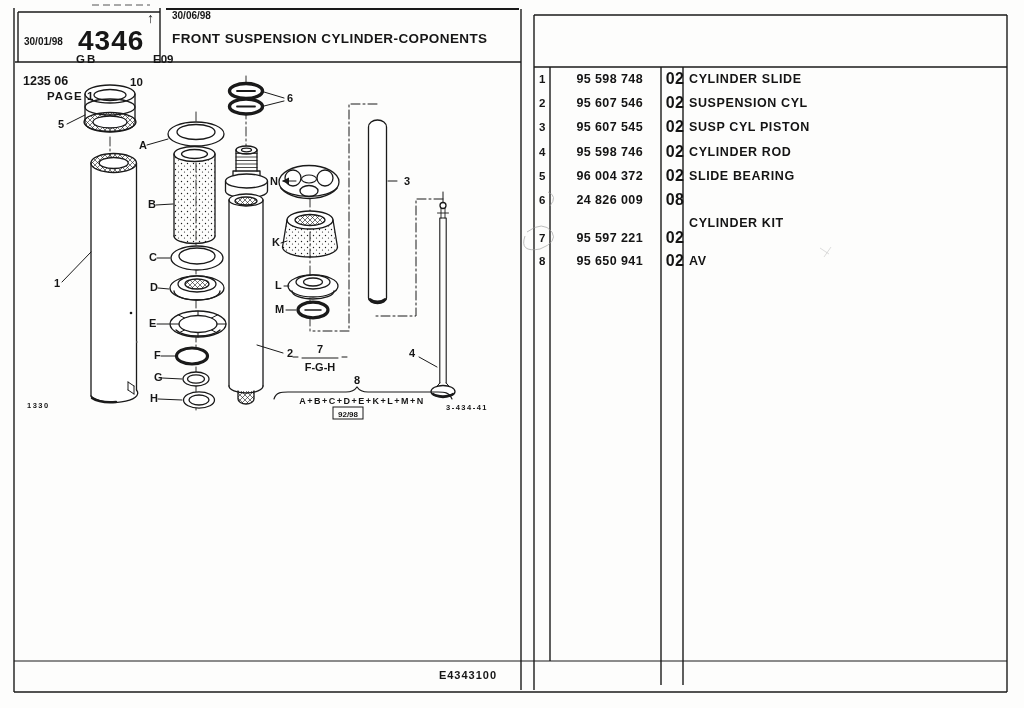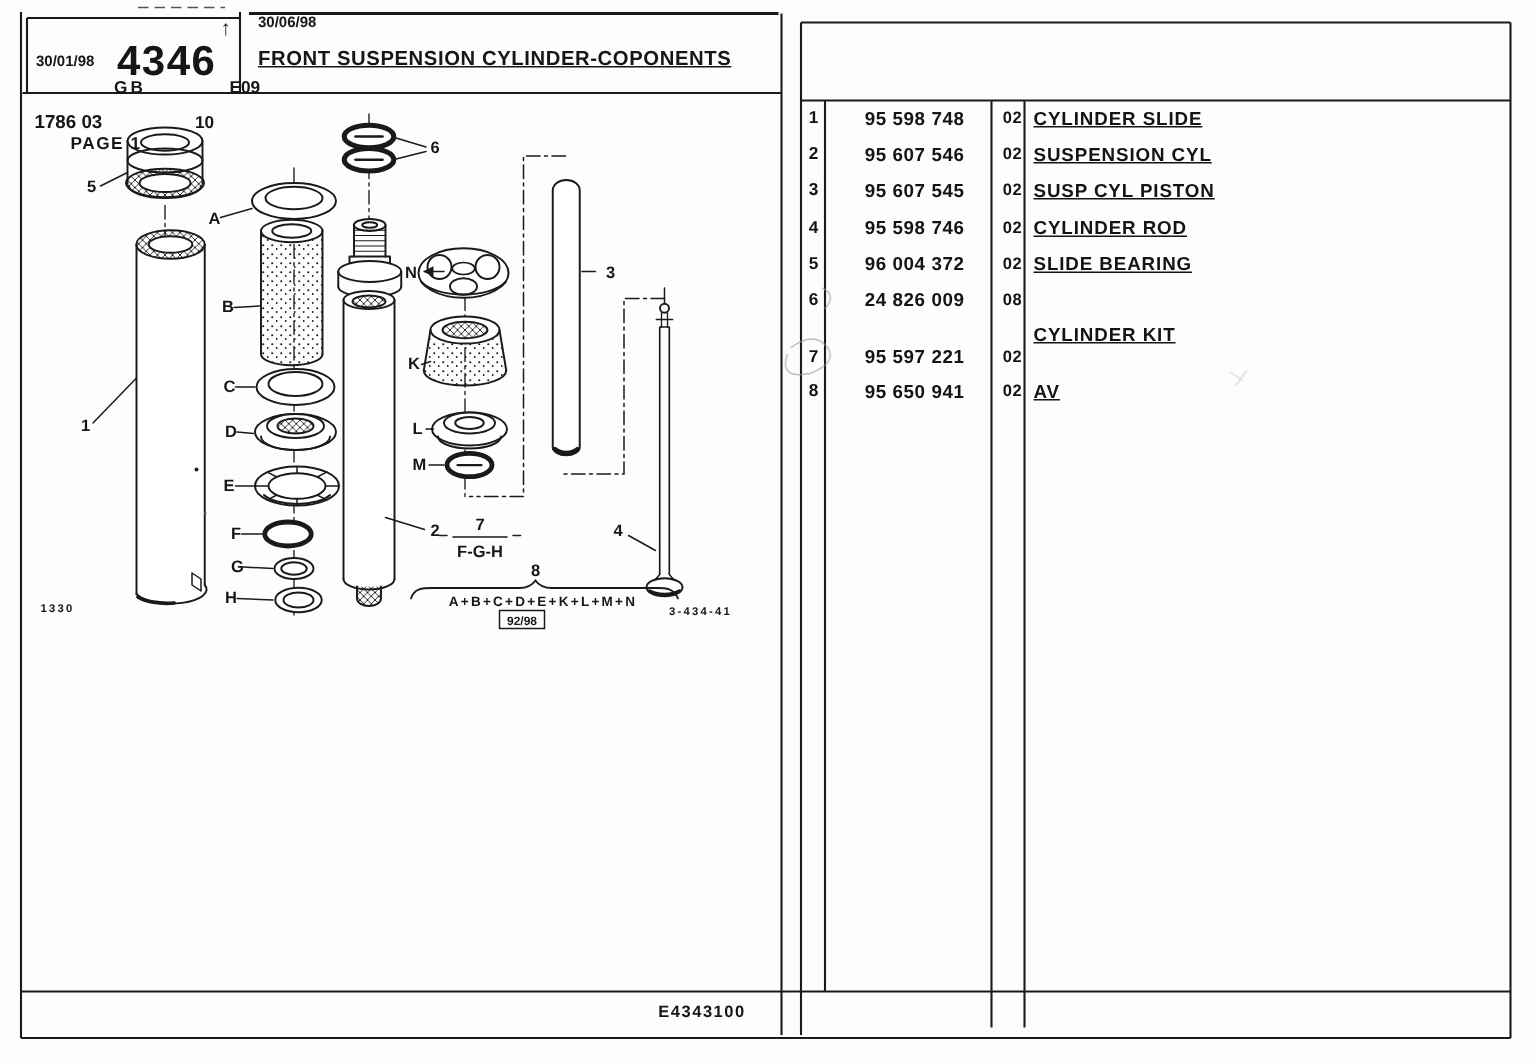--- a/index.html
+++ b/index.html
@@ -15,22 +15,22 @@
   .tiny{font-size:7.5px;font-weight:bold;letter-spacing:1.5px;}
   
   .h-small{font-size:10px;font-weight:bold;}
   .h-mid{font-size:11.5px;font-weight:bold;margin-top:40px;}
   .h-big{font-size:28px;font-weight:bold;letter-spacing:1px;}
   
   .trow{position:absolute;left:534px;width:473px;height:22px;display:flex;align-items:center;
         font-weight:bold;font-size:12.5px;letter-spacing:0.4px;color:#141414;}
   .c-ref{width:17px;text-align:center;font-size:11.5px;}
   .c-pn{width:110px;text-align:right;padding-right:18px;box-sizing:border-box;}
-  .c-qty{width:28px;text-align:center;font-size:11px;}
-  .c-desc{flex:1;padding-left:0;letter-spacing:0.6px;text-decoration:underline;}
+  .c-qty{width:28px;text-align:center;font-size:16px;}
+  .c-desc{flex:1;padding-left:0;letter-spacing:0.6px;}
   .footer-code{left:408px;top:669px;width:120px;text-align:center;
                font-size:11px;font-weight:bold;letter-spacing:1px;}
 </style>
 </head>
 <body>
 
 <svg class="overlay" width="1024" height="708" viewBox="0 0 1024 708">
   <defs>
     <pattern id="xh" width="5" height="5" patternUnits="userSpaceOnUse">
       <path d="M0,5 L5,0 M0,0 L5,5" stroke="#1a1a1a" stroke-width="0.6"></path>
@@ -278,29 +278,29 @@
     <path d="M820,248 l9,6 M831,247 l-7,10" opacity="0.5"></path>
     <circle cx="137" cy="342" r="0.9" fill="#777" stroke="none"></circle>
   </g>
 </svg>
 
 <div class="abs" style="left:18px;top:10px;width:144px;height:52px;">
   <span class="abs h-small" style="left:6px;top:6px;margin-top:20px;">30/01/98</span>
   <span class="abs h-mid" style="left:58px;top:3px;letter-spacing:2px;">GB</span>
   <span class="abs h-mid" style="left:95px;top:3px;padding-left:40px;">E09</span>
   <span class="abs" style="left:129px;top:0px;font-size:14px;font-weight:bold;">↑</span>
-  <span class="abs h-mid" style="left:5px;top:24px;font-size:12.5px;">1786 03</span>
+  <span class="abs h-mid" style="left:5px;top:24px;font-size:12.5px;">1235 06</span>
   <span class="abs h-big" style="left:60px;top:15px;">4346</span>
   <span class="abs h-mid" style="left:112px;top:26px;">10</span>
   <span class="abs h-mid" style="left:5px;top:40px;letter-spacing:1px;padding-left:24px;">PAGE 1</span>
 </div>
 
 <div class="abs" style="left:166px;top:9px;width:353px;height:39px;">
   <span class="abs h-small" style="left:6px;top:1px;">30/06/98</span>
-  <span class="abs" style="left:6px;top:22px;font-size:13.5px;font-weight:bold;letter-spacing:0.4px;white-space:nowrap;text-decoration:underline;">FRONT SUSPENSION CYLINDER-COPONENTS</span>
+  <span class="abs" style="left:6px;top:22px;font-size:13.5px;font-weight:bold;letter-spacing:0.4px;white-space:nowrap;">FRONT SUSPENSION CYLINDER-COPONENTS</span>
 </div>
 
 <div>
   <div class="trow" style="top:68px">
     <div class="c-ref">1</div>
     <div class="c-pn">95 598 748</div>
     <div class="c-qty">02</div>
     <div class="c-desc">CYLINDER SLIDE</div>
   </div>
   <div class="trow" style="top:92px">

